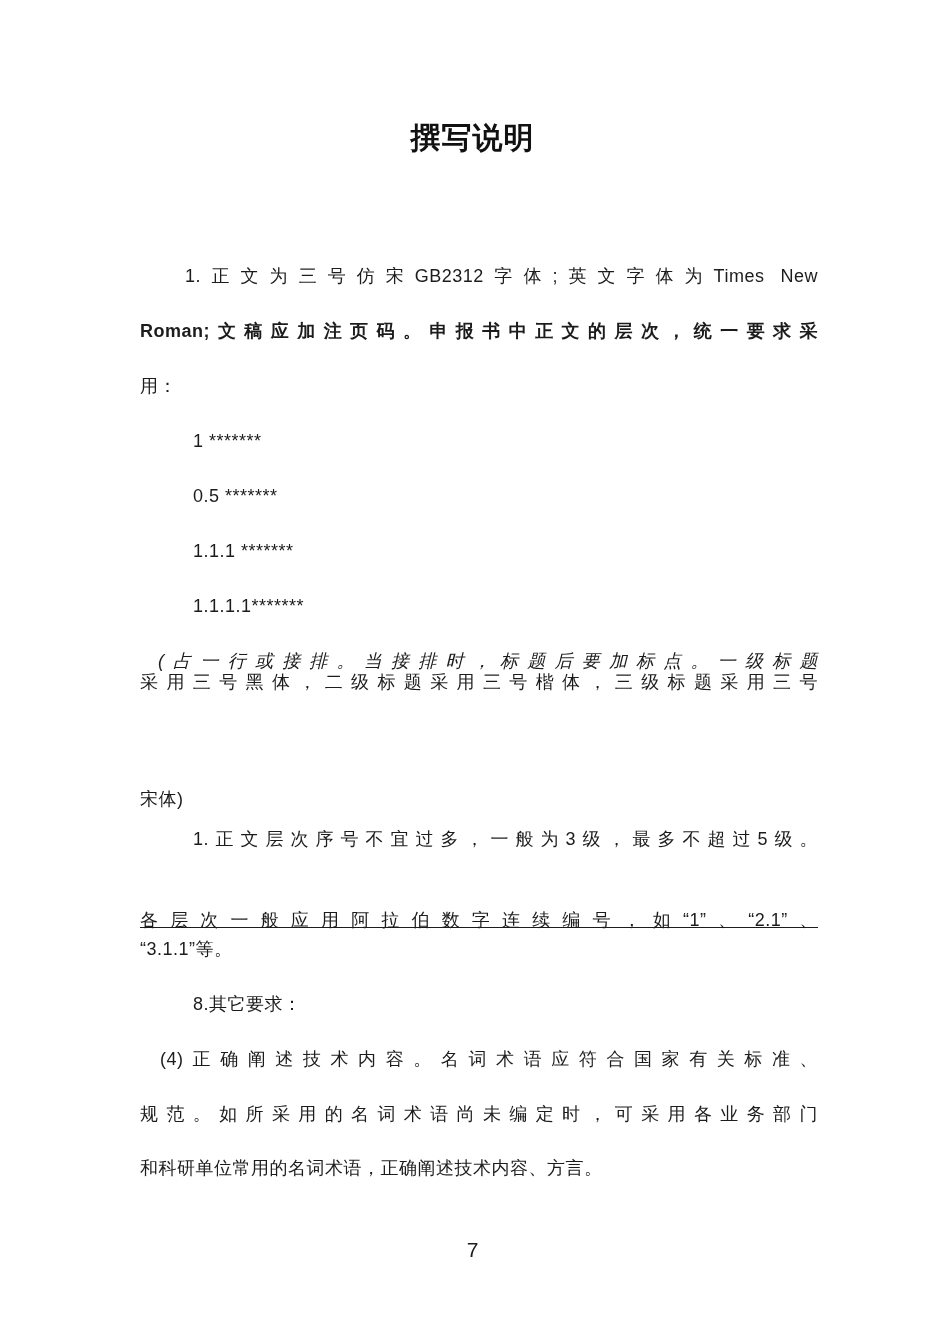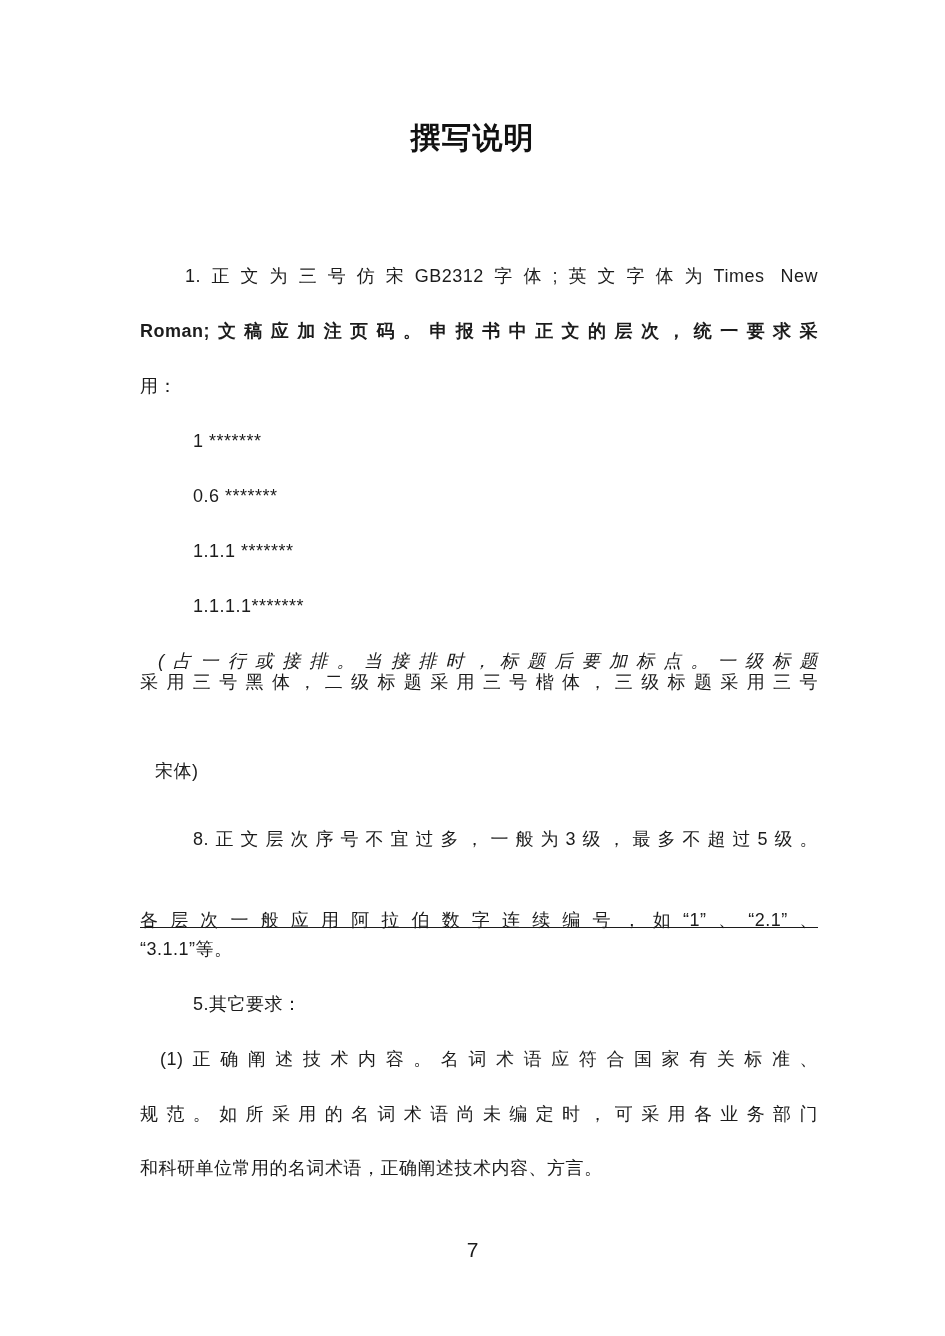--- a/index.html
+++ b/index.html
@@ -61,29 +61,29 @@
 <body>
 
 <div class="page">
   <h1 class="doc-title">撰写说明</h1>
 
   <div id="body-lines">
       <div class="body-line justify" style="top: 261px; text-indent: 45px;">1.正文为三号仿宋GB2312字体;英文字体为Times New</div>
       <div class="body-line justify" style="top: 316px; text-indent: 0px; font-weight: bold;">Roman;文稿应加注页码。申报书中正文的层次，统一要求采</div>
       <div class="body-line" style="top: 371px; text-indent: 0px;">用：</div>
       <div class="body-line" style="top: 426px; text-indent: 53px;">1 *******</div>
-      <div class="body-line" style="top: 481px; text-indent: 53px;">0.6 *******</div>
+      <div class="body-line" style="top: 481px; text-indent: 53px;">0.5 *******</div>
       <div class="body-line" style="top: 536px; text-indent: 53px;">1.1.1 *******</div>
       <div class="body-line" style="top: 591px; text-indent: 53px;">1.1.1.1*******</div>
       <div class="body-line justify" style="top: 646px; text-indent: 18px; font-style: italic;">(占一行或接排。当接排时，标题后要加标点。一级标题</div>
       <div class="body-line justify" style="top: 667px; text-indent: 0px;">采用三号黑体，二级标题采用三号楷体，三级标题采用三号</div>
-      <div class="body-line" style="top: 756px; text-indent: 0px; margin-left: 15px;">宋体)</div>
-      <div class="body-line justify" style="top: 824px; text-indent: 53px;">8.正文层次序号不宜过多，一般为3级，最多不超过5级。</div>
+      <div class="body-line" style="top: 784px; text-indent: 0px;">宋体)</div>
+      <div class="body-line justify" style="top: 824px; text-indent: 53px;">1.正文层次序号不宜过多，一般为3级，最多不超过5级。</div>
       <div class="body-line justify" style="top: 905px; text-indent: 0px; text-decoration: underline;">各层次一般应用阿拉伯数字连续编号，如“1”、“2.1”、</div>
       <div class="body-line" style="top: 934px; text-indent: 0px;">“3.1.1”等。</div>
-      <div class="body-line" style="top: 989px; text-indent: 53px;">5.其它要求：</div>
-      <div class="body-line justify" style="top: 1044px; text-indent: 20px;">(1)正确阐述技术内容。名词术语应符合国家有关标准、</div>
+      <div class="body-line" style="top: 989px; text-indent: 53px;">8.其它要求：</div>
+      <div class="body-line justify" style="top: 1044px; text-indent: 20px;">(4)正确阐述技术内容。名词术语应符合国家有关标准、</div>
       <div class="body-line justify" style="top: 1099px; text-indent: 0px; font-family: Liberation Serif, serif;">规范。如所采用的名词术语尚未编定时，可采用各业务部门</div>
       <div class="body-line" style="top: 1153px; text-indent: 0px;">和科研单位常用的名词术语，正确阐述技术内容、方言。</div>
     </div>
 
   <div class="page-number">7</div>
 </div>
 
 </body></html>

